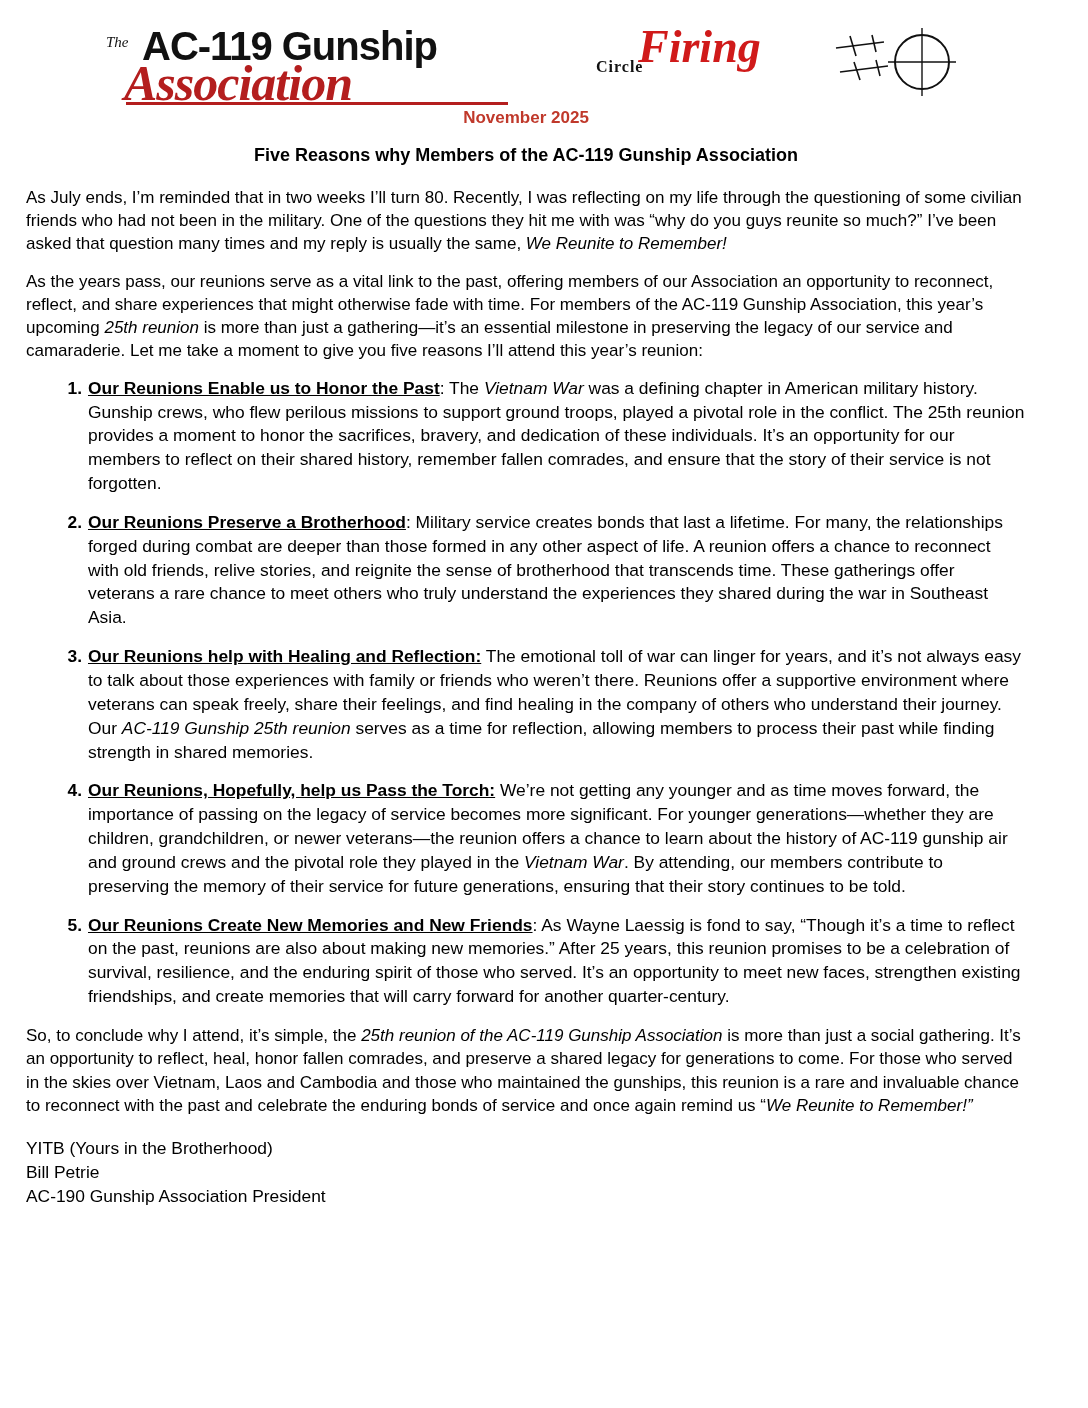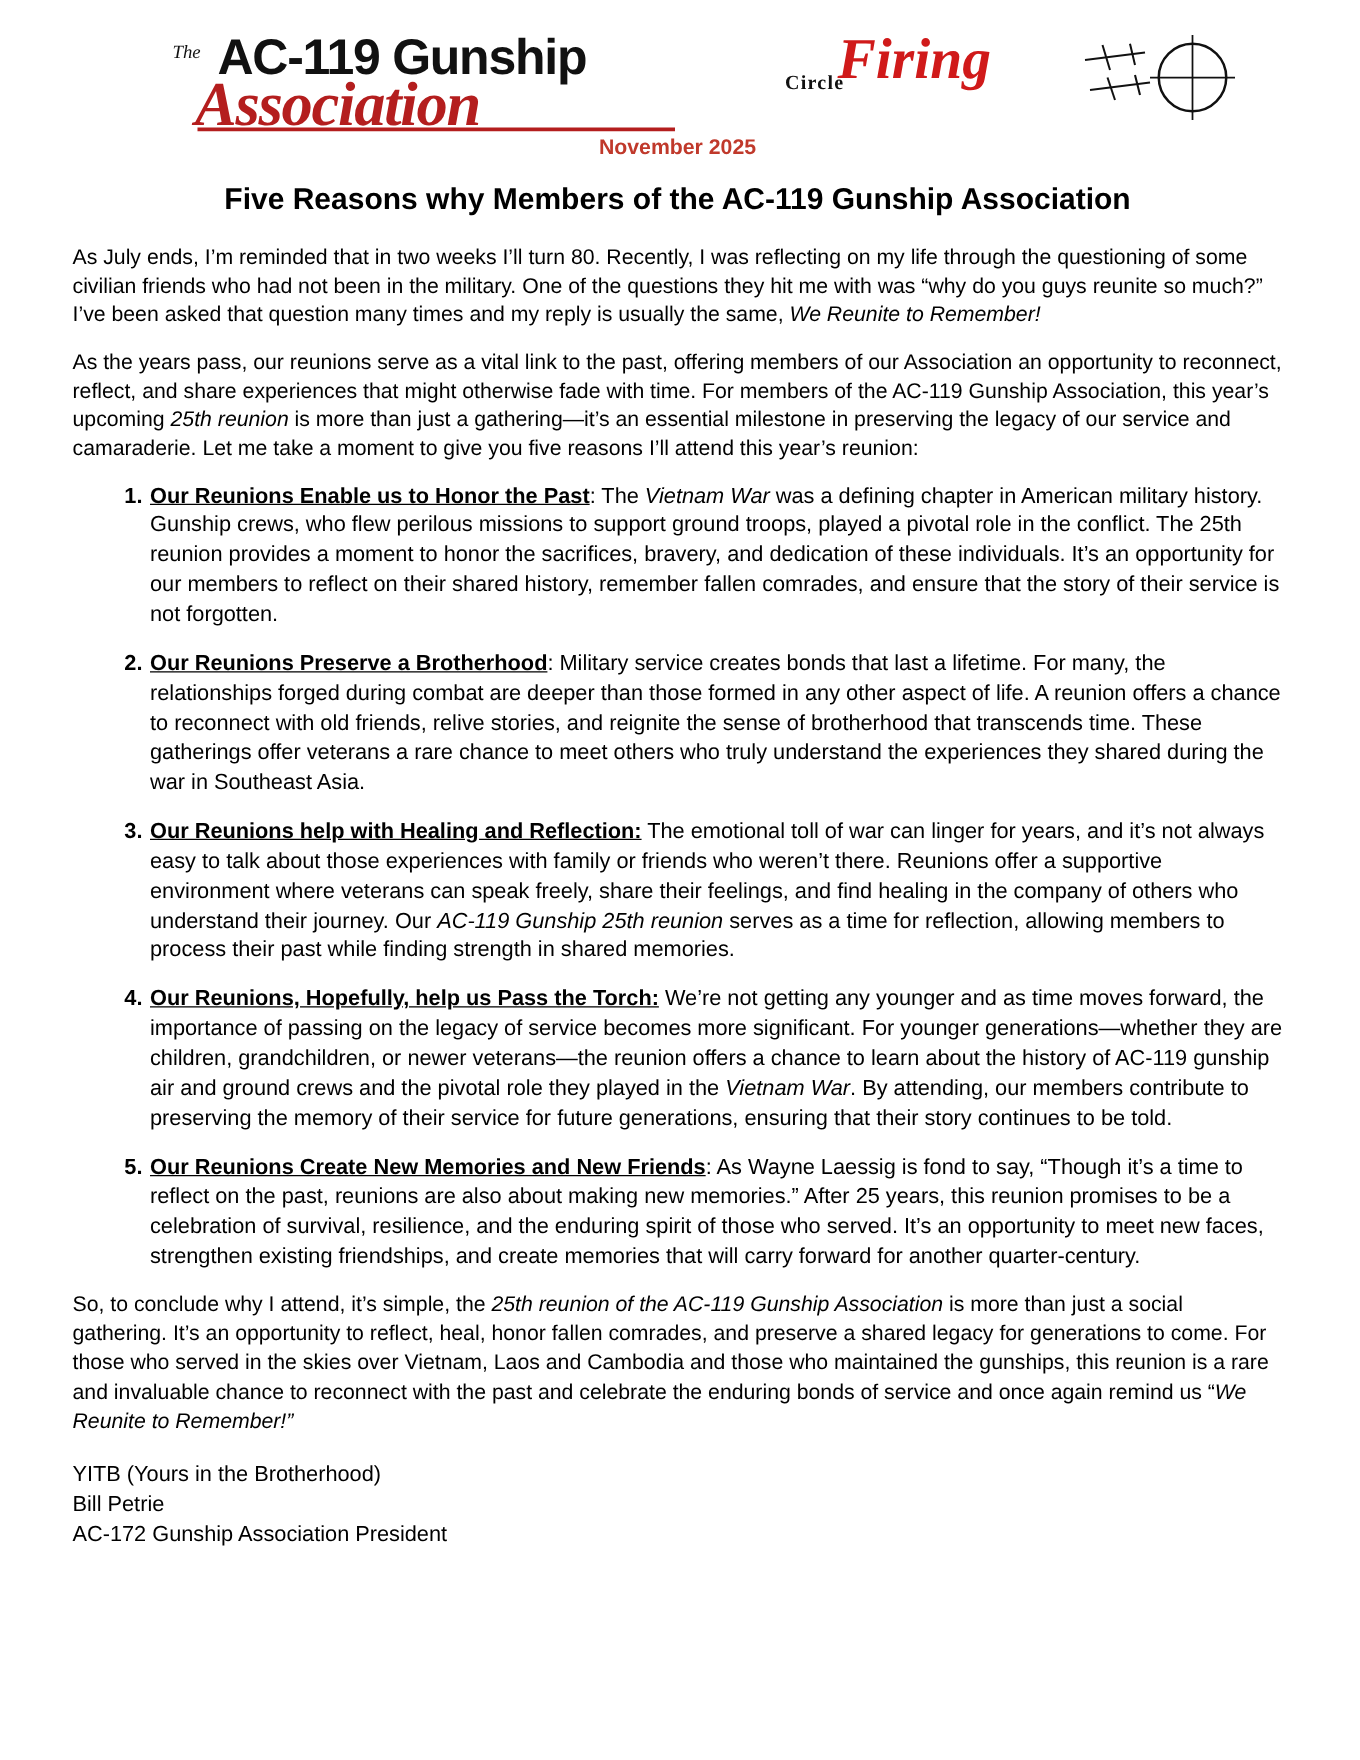--- a/index.html
+++ b/index.html
@@ -12,21 +12,21 @@
     height: 1408px;
     font-family: "Liberation Sans", sans-serif;
     color: #000000;
     -webkit-font-smoothing: antialiased;
   }
   .page {
     position: relative;
     width: 1088px;
     height: 1090px;
     box-sizing: border-box;
-    padding: 18px 62px 0 58px;
+    padding: 18px 62px 0 26px;
   }
 
   
   .masthead {
     position: relative;
     height: 88px;
   }
   .logo-left {
     position: absolute;
     left: 78px;
@@ -115,21 +115,21 @@
     font-size: 17px;
     color: #c0392b;
     margin-top: 2px;
     margin-bottom: 16px;
   }
 
   
   .doc-title {
     text-align: center;
     font-weight: bold;
-    font-size: 24px;
+    font-size: 18px;
     line-height: 1.32;
     margin-bottom: 18px;
   }
 
   
   .para {
     font-size: 17px;
     line-height: 1.37;
     margin: 0 0 14px 0;
     text-align: left;
@@ -238,16 +238,16 @@
   </ol>
 
   <p class="para">
     <span>So, to conclude why I attend, it’s simple, the </span><em>25th reunion of the AC-119 Gunship Association</em><span> is more than just a social gathering. It’s an opportunity to reflect, heal, honor fallen comrades, and preserve a shared legacy for generations to come. For those who served in the skies over Vietnam, Laos and Cambodia and those who maintained the gunships, this reunion is a rare and invaluable chance to reconnect with the past and celebrate the enduring bonds of service and once again remind us “</span><em>We Reunite to Remember!”</em>
   </p>
 
 
   <div class="signoff">
     <div class="line">YITB (Yours in the Brotherhood)</div>
     <div class="line">Bill Petrie</div>
-    <div class="line">AC-172 Gunship Association President</div>
+    <div class="line">AC-190 Gunship Association President</div>
   </div>
 
 </div>
 
 </body></html>

